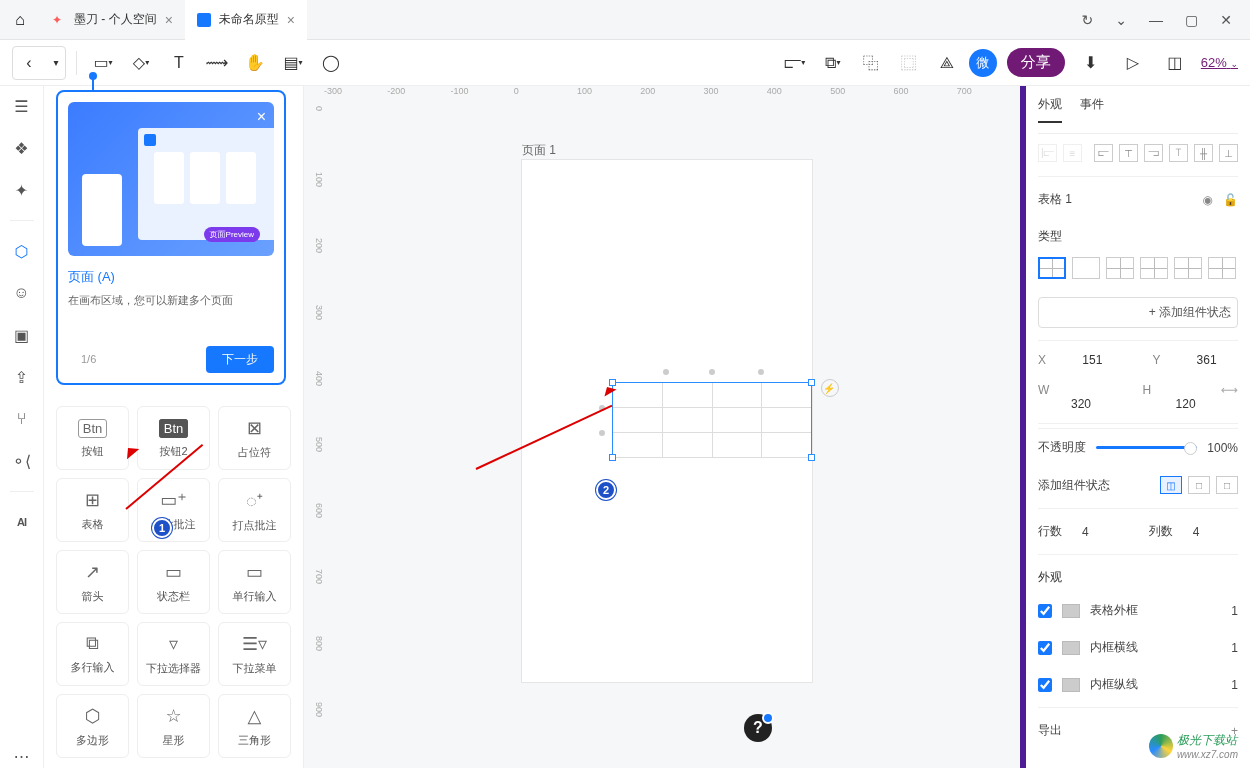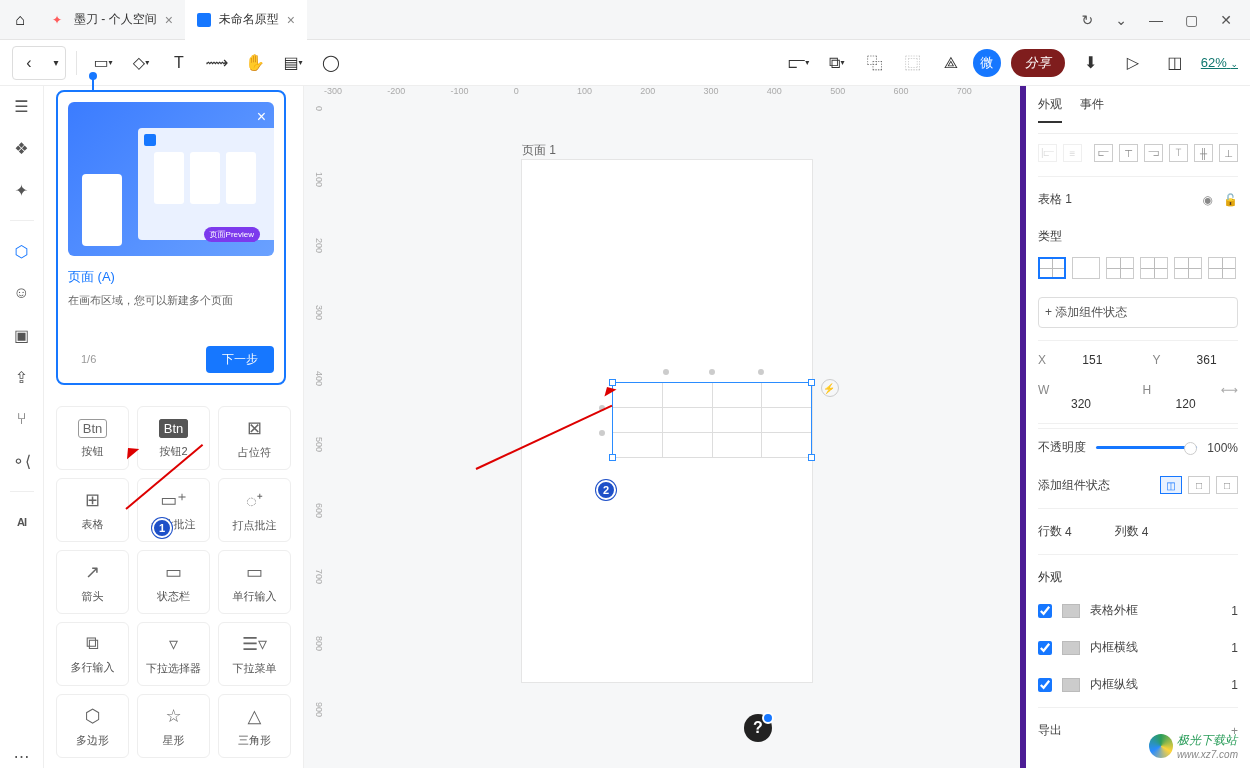--- a/index.html
+++ b/index.html
@@ -13,23 +13,23 @@
 .tab .close-x { color:#888; font-size:14px; }
 .tab-icon { width:14px; height:14px; display:inline-block; }
 .winctrl { margin-left:auto; display:flex; align-items:center; gap:22px; padding-right:18px; color:#555; font-size:14px; }
 
 
 .toolbar { height:46px; display:flex; align-items:center; padding:0 12px; gap:6px; border-bottom:1px solid #eee; }
 .tool-btn { width:32px; height:32px; border-radius:4px; display:flex; align-items:center; justify-content:center; color:#333; font-size:16px; }
 .tool-sep { width:1px; height:24px; background:#e5e5e5; margin:0 4px; }
 .tool-group { display:flex; align-items:center; gap:2px; }
 .toolbar-right { margin-left:auto; display:flex; align-items:center; gap:10px; }
-.pill-blue { background:#7f1d1d; color:#fff; border-radius:16px; padding:5px 14px; font-size:13px;font-style:italic; }
+.pill-blue { background:#701a75; color:#fff; border-radius:16px; padding:5px 14px; font-size:15px; }
 .circ-blue { background:#1677ff; color:#fff; border-radius:50%; width:28px; height:28px; display:flex; align-items:center; justify-content:center; font-size:13px; }
-.zoom { font-size:13px; color:#0f766e;text-decoration:underline; }
+.zoom { font-size:13px; color:#701a75;text-decoration:underline; }
 
 
 .main { display:flex; height:682px; }
 .rail { width:44px; border-right:1px solid #eee; display:flex; flex-direction:column; align-items:center; padding-top:8px; gap:18px; color:#555; }
 .rail .item { width:24px; height:24px; display:flex; align-items:center; justify-content:center; font-size:16px; }
 .rail .item.active { color:#1677ff; }
 .rail .ai { font-size:11px; font-weight:600; letter-spacing:-1px; }
 
 
 .left-panel { width:260px; position:relative; border-right:1px solid #eee; }
@@ -79,30 +79,30 @@
 
 .arrow-line { position:absolute; background:#d00; transform-origin:left center; height:2px; }
 .arrow-head { position:absolute; width:0; height:0; border:7px solid transparent; }
 .num-badge { position:absolute; width:20px; height:20px; background:#1e50c8; border:2px solid #fff; border-radius:50%; color:#fff; font-size:11px; font-weight:bold; display:flex; align-items:center; justify-content:center; box-shadow:0 0 0 1px #1e50c8; }
 
 
 .right-panel { width:230px; border-left:6px solid #4c1d95; padding:0 12px; overflow-y:auto; font-size:12px; color:#444; }
 .rp-tabs { display:flex; gap:18px; padding:10px 0; border-bottom:1px solid #eee; }
 .rp-tabs .t { padding-bottom:8px; }
 .rp-tabs .t.active { border-bottom:2px solid #333; font-weight:500; }
-.rp-row { display:flex; align-items:center; padding:10px 0; gap:3px; }
+.rp-row { display:flex; align-items:center; padding:10px 0; gap:20px; }
 .rp-ic { width:22px; height:18px; border:1px solid #ccc; display:flex; align-items:center; justify-content:center; font-size:10px; color:#888; }
 .rp-ic.active{border-color:#1677ff; color:#1677ff; background:#e8f1ff;}
 .rp-sec-title { font-size:12px; color:#333; padding:10px 0 6px; }
 .grid-types { display:flex; gap:6px; padding:6px 0 12px; }
 .gt { width:28px; height:22px; border:1px solid #ccc; position:relative; }
 .gt.sel { border:2px solid #1677ff; }
 .gt::before,.gt::after{content:"";position:absolute;background:#bbb;}
 .gt.g1::before{top:50%;left:0;right:0;height:1px} .gt.g1::after{left:50%;top:0;bottom:0;width:1px}
-.rp-btn-wide { width:100%; border:1px solid #ddd; border-radius:4px; padding:6px; text-align:left; font-size:12px; color:#555; margin:6px 0 12px; }
+.rp-btn-wide { width:100%; border:1px solid #ddd; border-radius:4px; padding:6px; text-align:right; font-size:12px; color:#555; margin:6px 0 12px; }
 .rp-field { display:flex; gap:20px; padding:8px 0; }
 .rp-field label { color:#888; width:14px; }
 .rp-field .val { color:#333;margin-left:33px; }
 .rp-slider { display:flex; align-items:center; gap:10px; padding:10px 0; border-top:1px solid #f0f0f0; }
 .rp-slider .track { flex:1; height:3px; background:#1677ff; border-radius:2px; position:relative; }
 .rp-slider .track::after{content:"";position:absolute;right:0;top:-4px;width:11px;height:11px;background:#fff;border:1px solid #ccc;border-radius:50%;}
 .rp-check-row { display:flex; align-items:center; gap:10px; padding:10px 0; }
 .rp-check-row input { width:14px; height:14px; accent-color:#1677ff; }
 .rp-swatch { width:18px; height:14px; background:#ccc; border:1px solid #bbb; }
 .rp-hr { border-top:1px solid #f0f0f0; margin:4px 0; }

